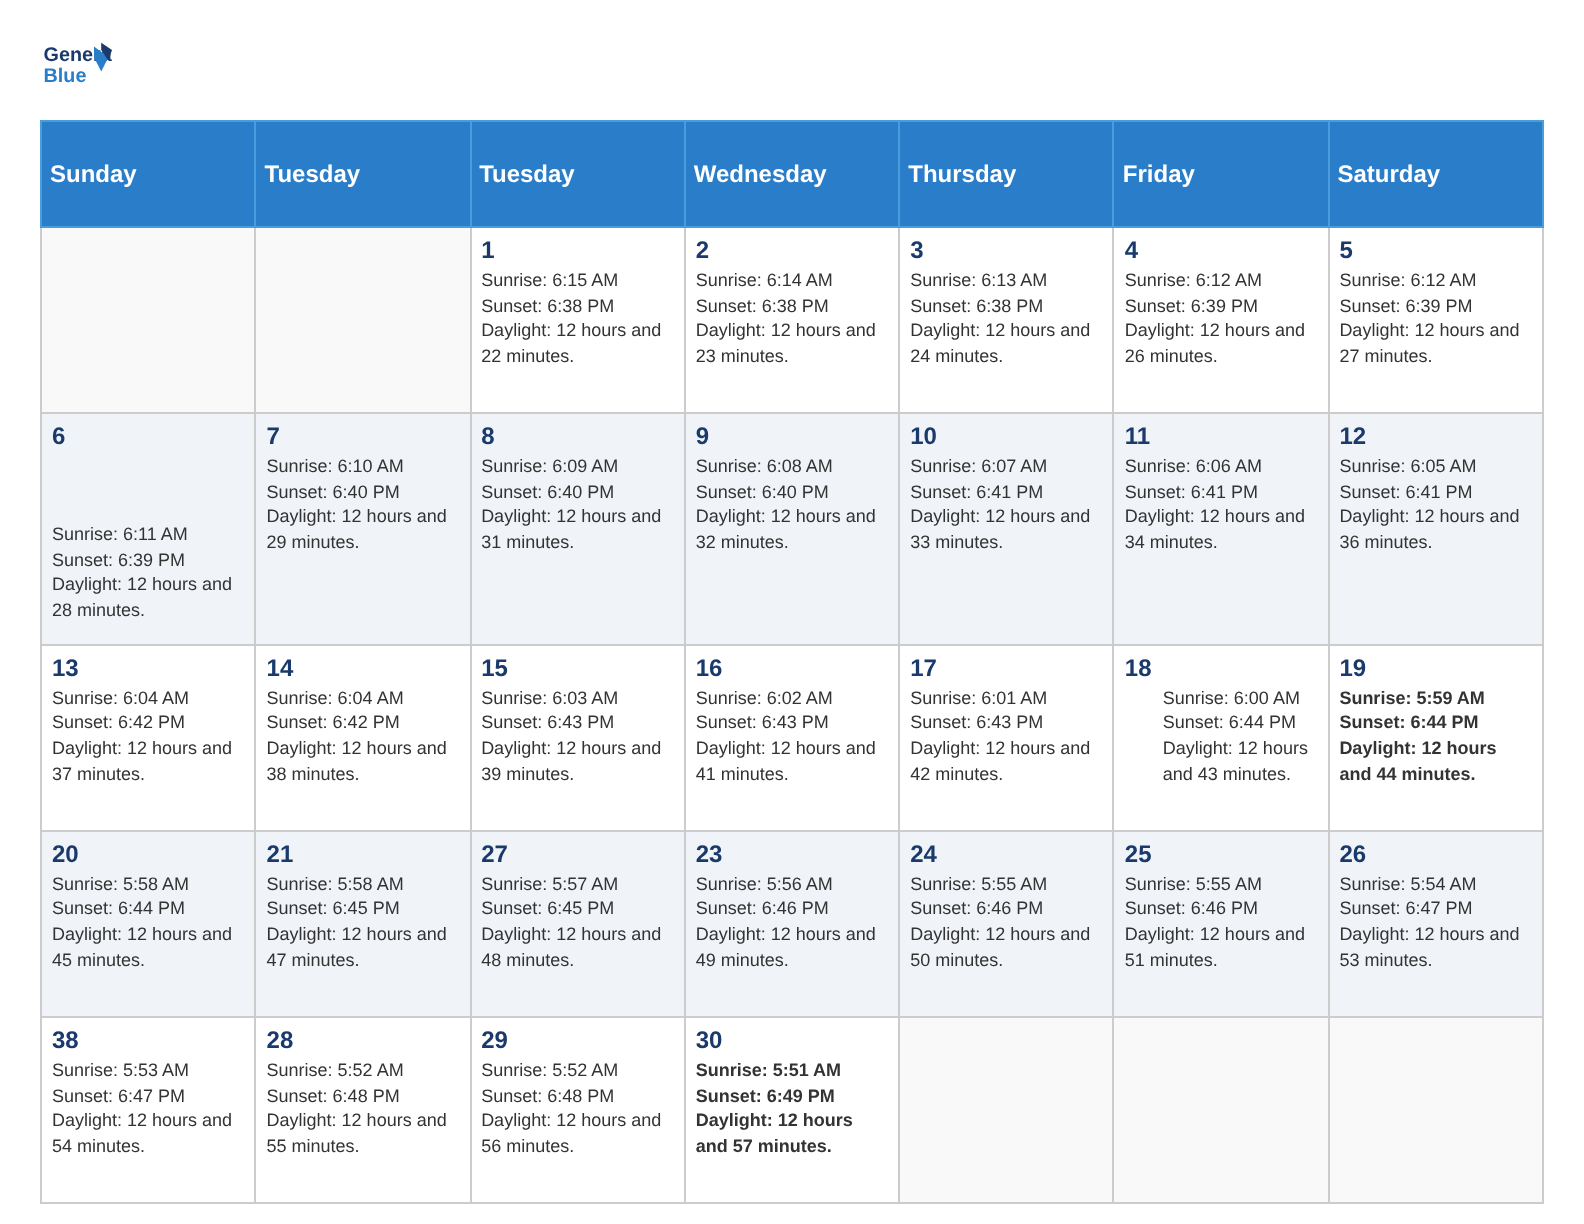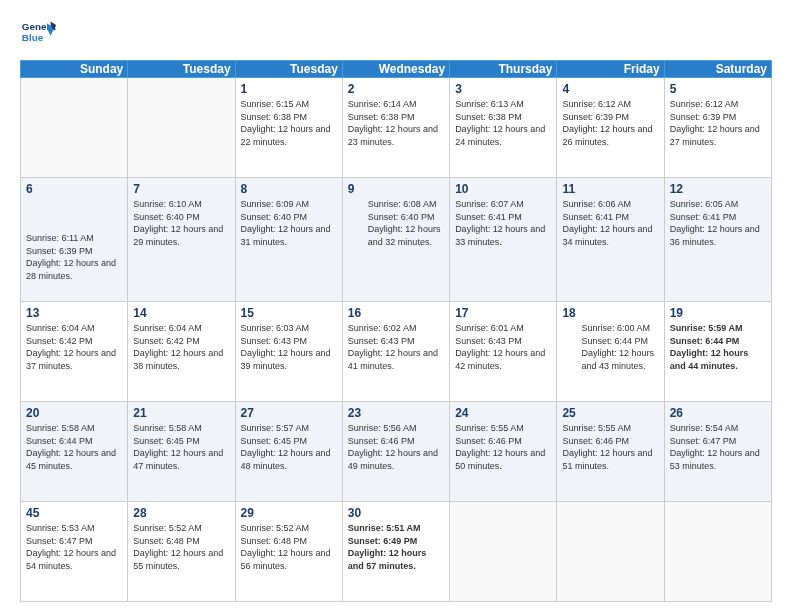--- a/index.html
+++ b/index.html
@@ -50,22 +50,22 @@
       border: 1px solid #ccc;
       border-collapse: collapse;
       width: 100%;
       table-layout: fixed;
     }
     .calendar th {
       background: #2a7dc9;
       color: #fff;
       font-size: 12px;
       font-weight: bold;
-      padding: 1px 4px;
-      text-align: right;
+      padding: 19px 4px;
+      text-align: left;
       border: 1px solid #4a9ddd;
     }
     .calendar td {
       border: 1px solid #ccc;
       vertical-align: top;
       padding: 4px 5px;
       font-size: 9.5px;
       color: #333;
       height: 88px;
     }
@@ -165,21 +165,21 @@
 Daylight: 12 hours and 29 minutes.</div>
           </td>
           <td>
             <span class="day-num">8</span>
             <div class="day-info" style="white-space: pre-line;">Sunrise: 6:09 AM
 Sunset: 6:40 PM
 Daylight: 12 hours and 31 minutes.</div>
           </td>
           <td>
             <span class="day-num">9</span>
-            <div class="day-info" style="white-space: pre-line; margin-left: 20px;">Sunrise: 6:08 AM
+            <div class="day-info" style="white-space: pre-line;">Sunrise: 6:08 AM
 Sunset: 6:40 PM
 Daylight: 12 hours and 32 minutes.</div>
           </td>
           <td>
             <span class="day-num">10</span>
             <div class="day-info" style="white-space: pre-line;">Sunrise: 6:07 AM
 Sunset: 6:41 PM
 Daylight: 12 hours and 33 minutes.</div>
           </td>
           <td>
@@ -278,21 +278,21 @@
           </td>
           <td>
             <span class="day-num">26</span>
             <div class="day-info" style="white-space: pre-line;">Sunrise: 5:54 AM
 Sunset: 6:47 PM
 Daylight: 12 hours and 53 minutes.</div>
           </td>
         </tr>
         <tr>
           <td>
-            <span class="day-num">45</span>
+            <span class="day-num">38</span>
             <div class="day-info" style="white-space: pre-line;">Sunrise: 5:53 AM
 Sunset: 6:47 PM
 Daylight: 12 hours and 54 minutes.</div>
           </td>
           <td>
             <span class="day-num">28</span>
             <div class="day-info" style="white-space: pre-line;">Sunrise: 5:52 AM
 Sunset: 6:48 PM
 Daylight: 12 hours and 55 minutes.</div>
           </td>

